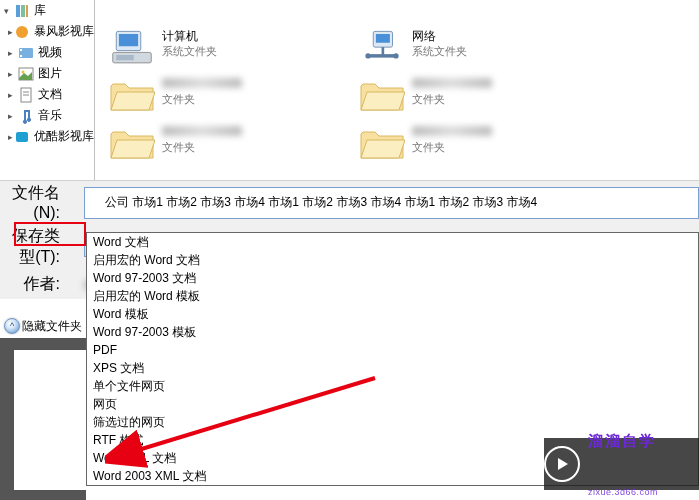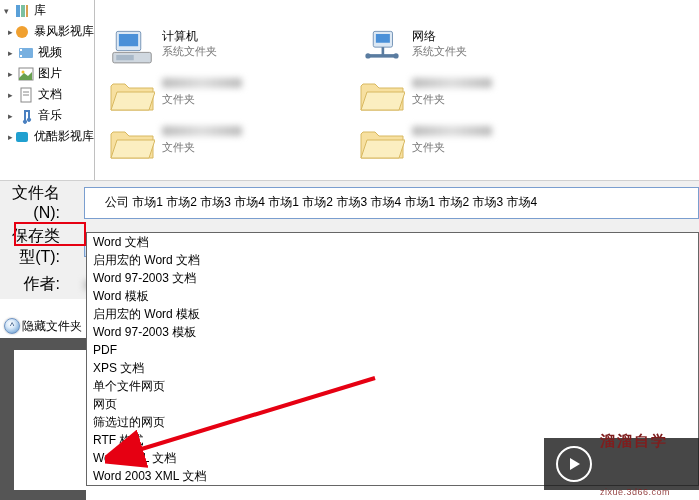--- a/index.html
+++ b/index.html
@@ -221,24 +221,24 @@
       z-index: 2;
     }
     
     .watermark {
       position: absolute;
       right: 0;
       bottom: 10px;
       width: 155px;
       height: 52px;
       background: rgba(30,30,30,0.82);
-      color: #7f1d1d;
-      display: flex;
-      align-items: center;
-      padding: 4px 12px;
+      color: #6d28d9;
+      display: flex;
+      align-items: center;
+      padding: 4px 0;
       z-index: 50;
     }
     .wm-icon {
       width: 36px;
       height: 36px;
       border: 2px solid #fff;
       border-radius: 50%;
       display: flex;
       align-items: center;
       justify-content: center;
@@ -432,22 +432,22 @@
   <div class="author-row">
     <div class="form-label">作者:</div>
     <span class="blurred" style="width:50px;"></span>
   </div>
 </div>
 
 <div class="dropdown-list" id="dd-list">
     <div class="dropdown-item">Word 文档</div>
     <div class="dropdown-item">启用宏的 Word 文档</div>
     <div class="dropdown-item">Word 97-2003 文档</div>
+    <div class="dropdown-item">启用宏的 Word 模板</div>
     <div class="dropdown-item">Word 模板</div>
-    <div class="dropdown-item">启用宏的 Word 模板</div>
     <div class="dropdown-item">Word 97-2003 模板</div>
     <div class="dropdown-item">PDF</div>
     <div class="dropdown-item">XPS 文档</div>
     <div class="dropdown-item">单个文件网页</div>
     <div class="dropdown-item">网页</div>
     <div class="dropdown-item">筛选过的网页</div>
     <div class="dropdown-item">RTF 格式</div>
     <div class="dropdown-item">Word XML 文档</div>
     <div class="dropdown-item">Word 2003 XML 文档</div>
   </div>

